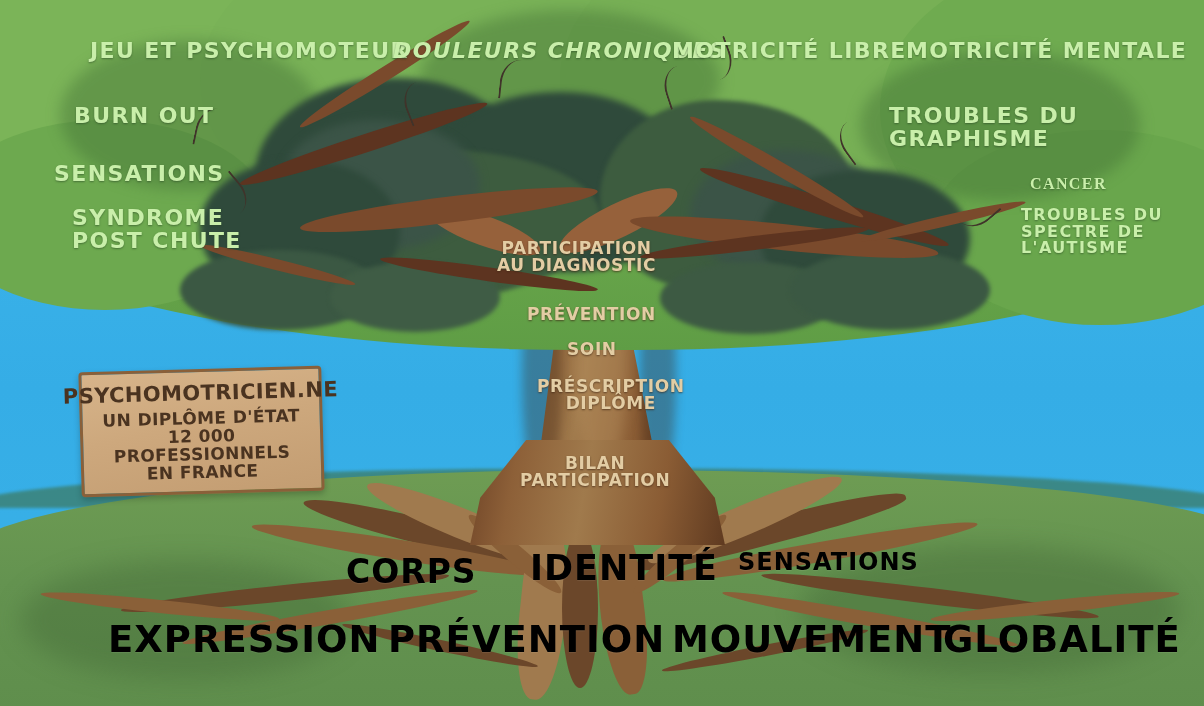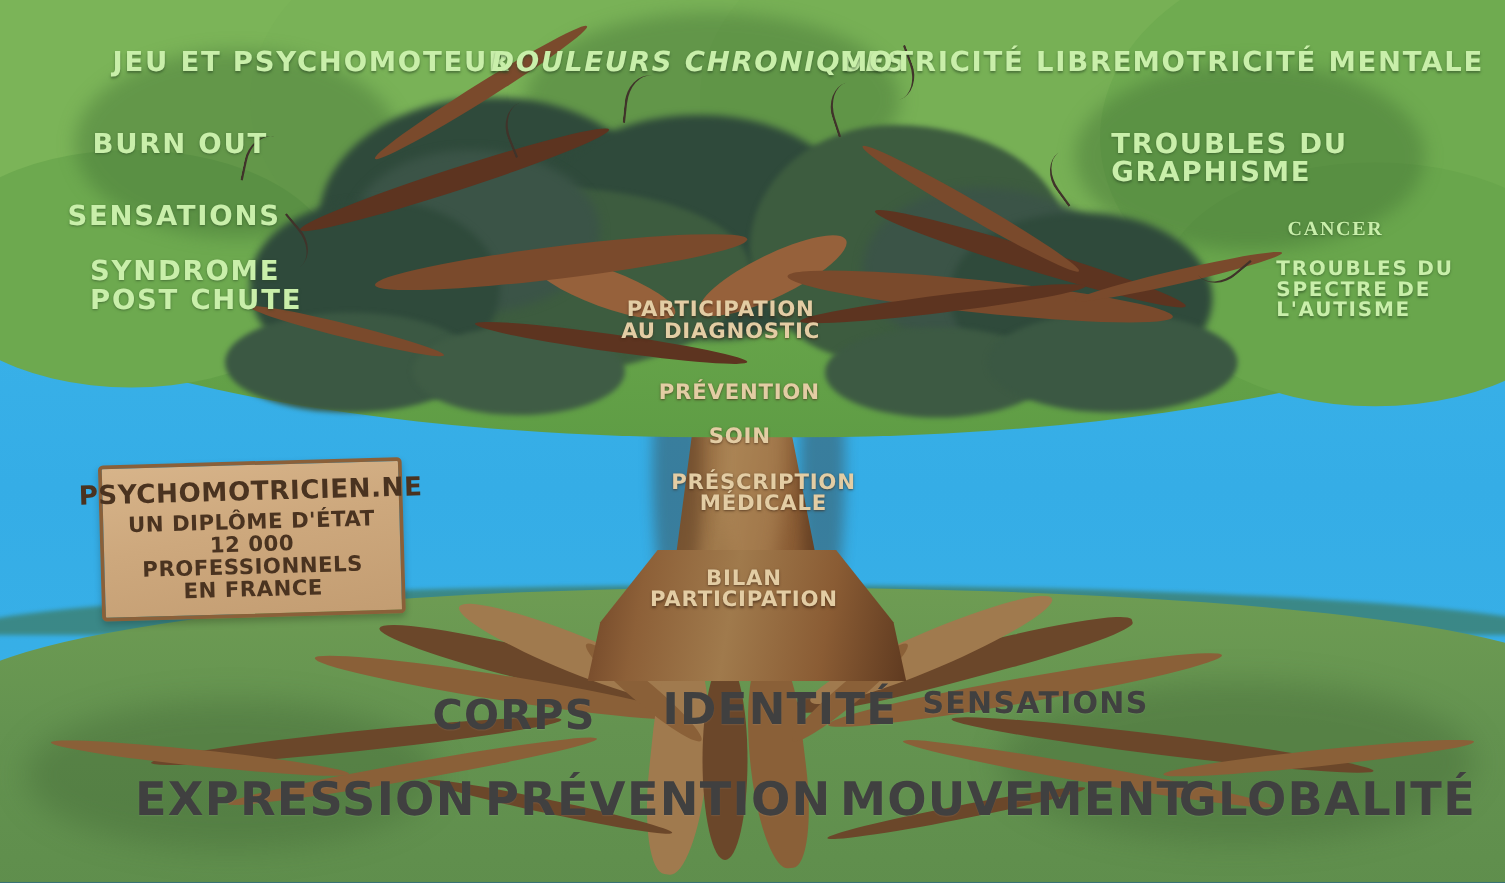--- a/index.html
+++ b/index.html
@@ -170,21 +170,21 @@
     font-family: "DejaVu Sans", sans-serif;
     font-weight: 700;
     letter-spacing: 0.6px;
     text-align: center;
     text-shadow: 0 1px 2px rgba(60,36,18,0.65);
     white-space: pre-line;
     line-height: 1.0;
   }
   .root-label {
     position: absolute;
-    color: #404040;
+    color: #000000;
     font-family: "DejaVu Sans", sans-serif;
     font-weight: 700;
     letter-spacing: 1px;
     text-shadow: 0 1px 1px rgba(255,255,255,0.08);
     white-space: nowrap;
   }
 
   
   .sign-post {
     position: absolute;
@@ -334,21 +334,21 @@
 SPECTRE DE
 L'AUTISME</div>
     </div>
 
   <div id="trunk-labels">
       <div class="trunk-label" style="left: 497px; top: 240px; font-size: 17px;">PARTICIPATION
 AU DIAGNOSTIC</div>
       <div class="trunk-label" style="left: 527px; top: 306px; font-size: 17px;">PRÉVENTION</div>
       <div class="trunk-label" style="left: 567px; top: 341px; font-size: 17px;">SOIN</div>
       <div class="trunk-label" style="left: 537px; top: 378px; font-size: 17px;">PRÉSCRIPTION
-MÉDICALE</div>
+DIPLÔME</div>
       <div class="trunk-label" style="left: 520px; top: 455px; font-size: 17px;">BILAN
 PARTICIPATION</div>
     </div>
 
   <div id="root-labels">
       <div class="root-label" style="left: 346px; top: 552px; font-size: 33px;">CORPS</div>
       <div class="root-label" style="left: 530px; top: 548px; font-size: 35px;">IDENTITÉ</div>
       <div class="root-label" style="left: 738px; top: 548px; font-size: 24px;">SENSATIONS</div>
       <div class="root-label" style="left: 108px; top: 618px; font-size: 37px;">EXPRESSION</div>
       <div class="root-label" style="left: 388px; top: 618px; font-size: 37px;">PRÉVENTION</div>

